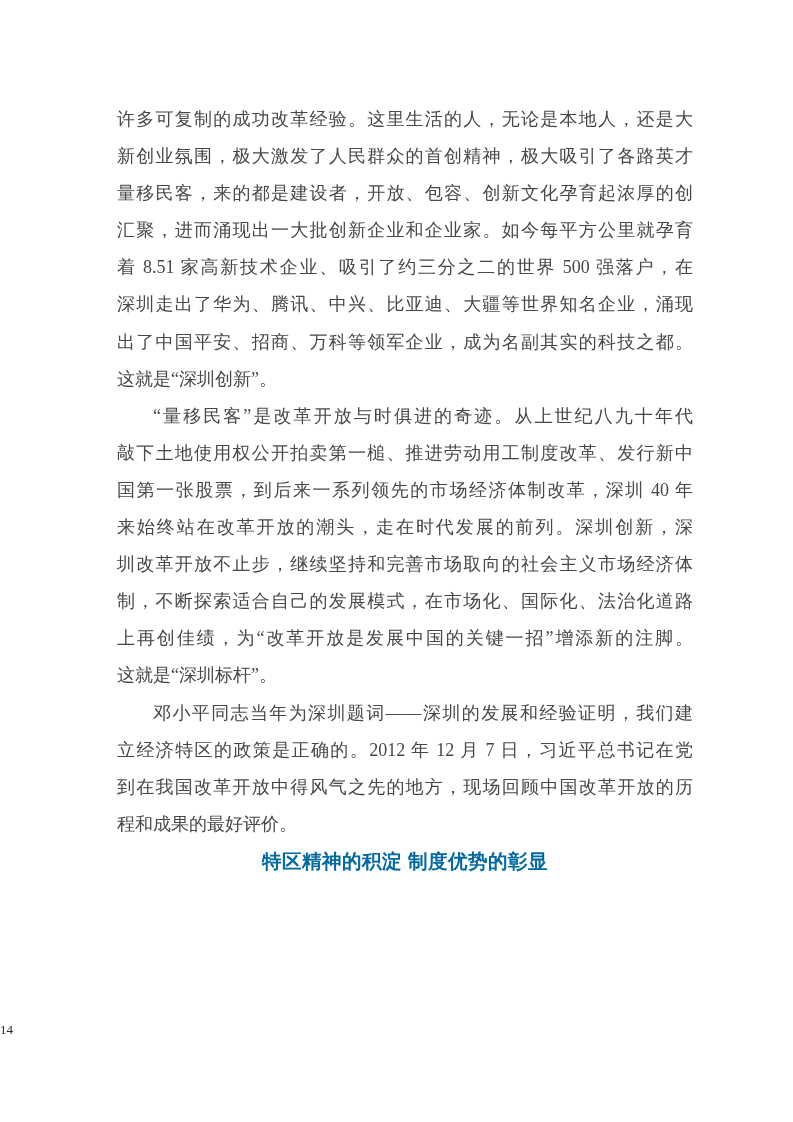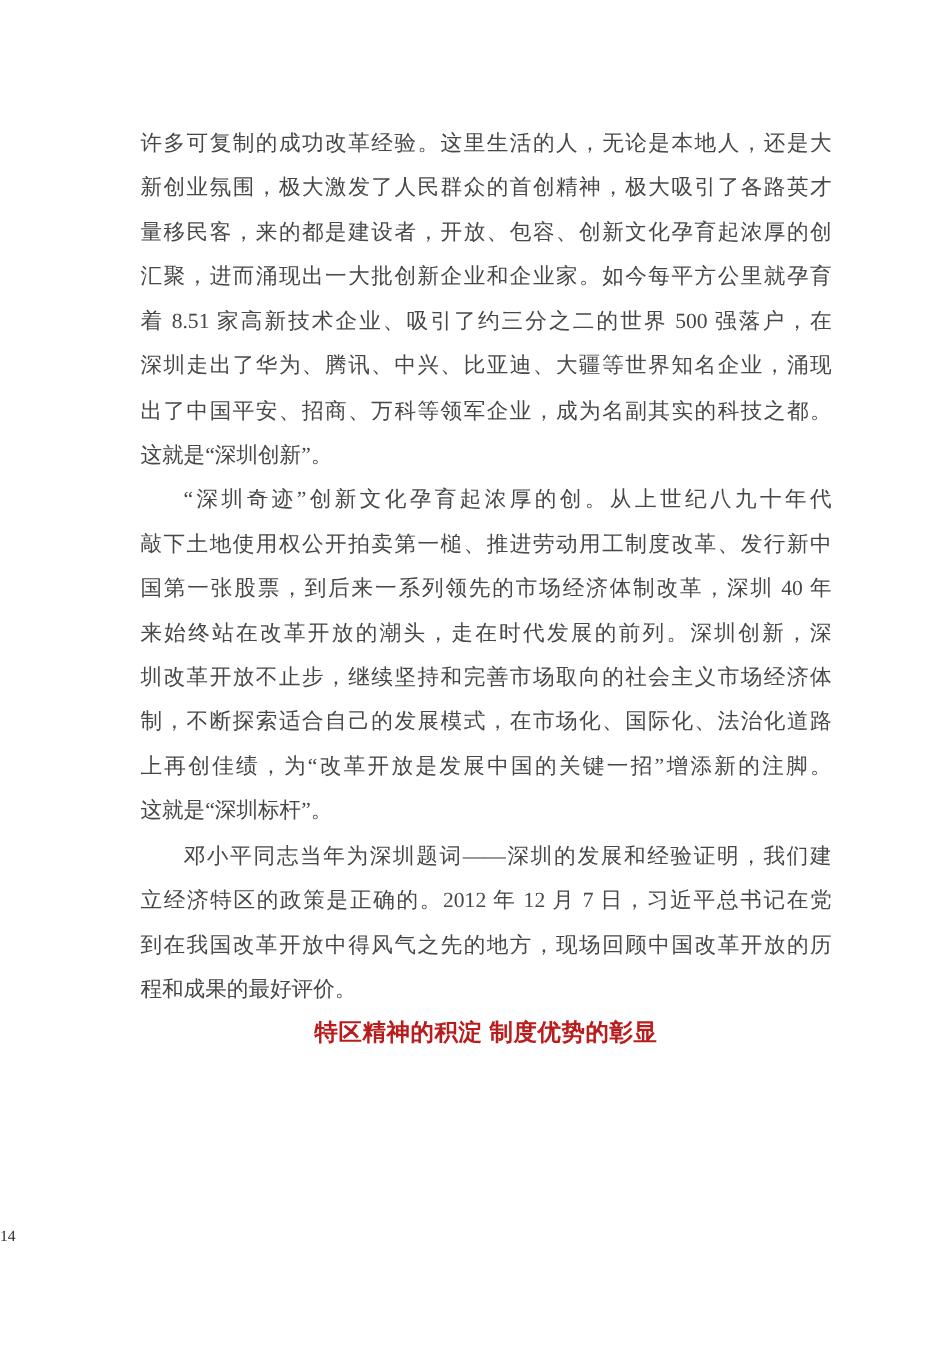--- a/index.html
+++ b/index.html
@@ -65,28 +65,28 @@
   <div class="doc-body" style="color: rgb(71, 71, 71);">
 
     <div class="line">许多可复制的成功改革经验。这里生活的人，无论是本地人，还是大</div>
       <div class="line">新创业氛围，极大激发了人民群众的首创精神，极大吸引了各路英才</div>
       <div class="line">量移民客，来的都是建设者，开放、包容、创新文化孕育起浓厚的创</div>
       <div class="line">汇聚，进而涌现出一大批创新企业和企业家。如今每平方公里就孕育</div>
       <div class="line">着 8.51 家高新技术企业、吸引了约三分之二的世界 500 强落户，在</div>
       <div class="line">深圳走出了华为、腾讯、中兴、比亚迪、大疆等世界知名企业，涌现</div>
       <div class="line">出了中国平安、招商、万科等领军企业，成为名副其实的科技之都。</div>
       <div class="line line-end">这就是“深圳创新”。</div>
-      <div class="line line-indent">“深圳奇迹”创新文化孕育起浓厚的创。从上世纪八九十年代</div>
+      <div class="line line-indent">“量移民客”是改革开放与时俱进的奇迹。从上世纪八九十年代</div>
       <div class="line">敲下土地使用权公开拍卖第一槌、推进劳动用工制度改革、发行新中</div>
       <div class="line">国第一张股票，到后来一系列领先的市场经济体制改革，深圳 40 年</div>
       <div class="line">来始终站在改革开放的潮头，走在时代发展的前列。深圳创新，深</div>
       <div class="line">圳改革开放不止步，继续坚持和完善市场取向的社会主义市场经济体</div>
       <div class="line">制，不断探索适合自己的发展模式，在市场化、国际化、法治化道路</div>
       <div class="line">上再创佳绩，为“改革开放是发展中国的关键一招”增添新的注脚。</div>
       <div class="line line-end">这就是“深圳标杆”。</div>
       <div class="line line-indent">邓小平同志当年为深圳题词——深圳的发展和经验证明，我们建</div>
       <div class="line">立经济特区的政策是正确的。2012 年 12 月 7 日，习近平总书记在党</div>
       <div class="line">到在我国改革开放中得风气之先的地方，现场回顾中国改革开放的历</div>
       <div class="line line-end">程和成果的最好评价。</div>
-      <h2 class="section-heading" style="color: #b91c1c;">特区精神的积淀 制度优势的彰显</h2>
+      <h2 class="section-heading" style="color: #0369a1;">特区精神的积淀 制度优势的彰显</h2>
   </div>
   <div class="page-number">14</div>
 </div>
 
 </body></html>

